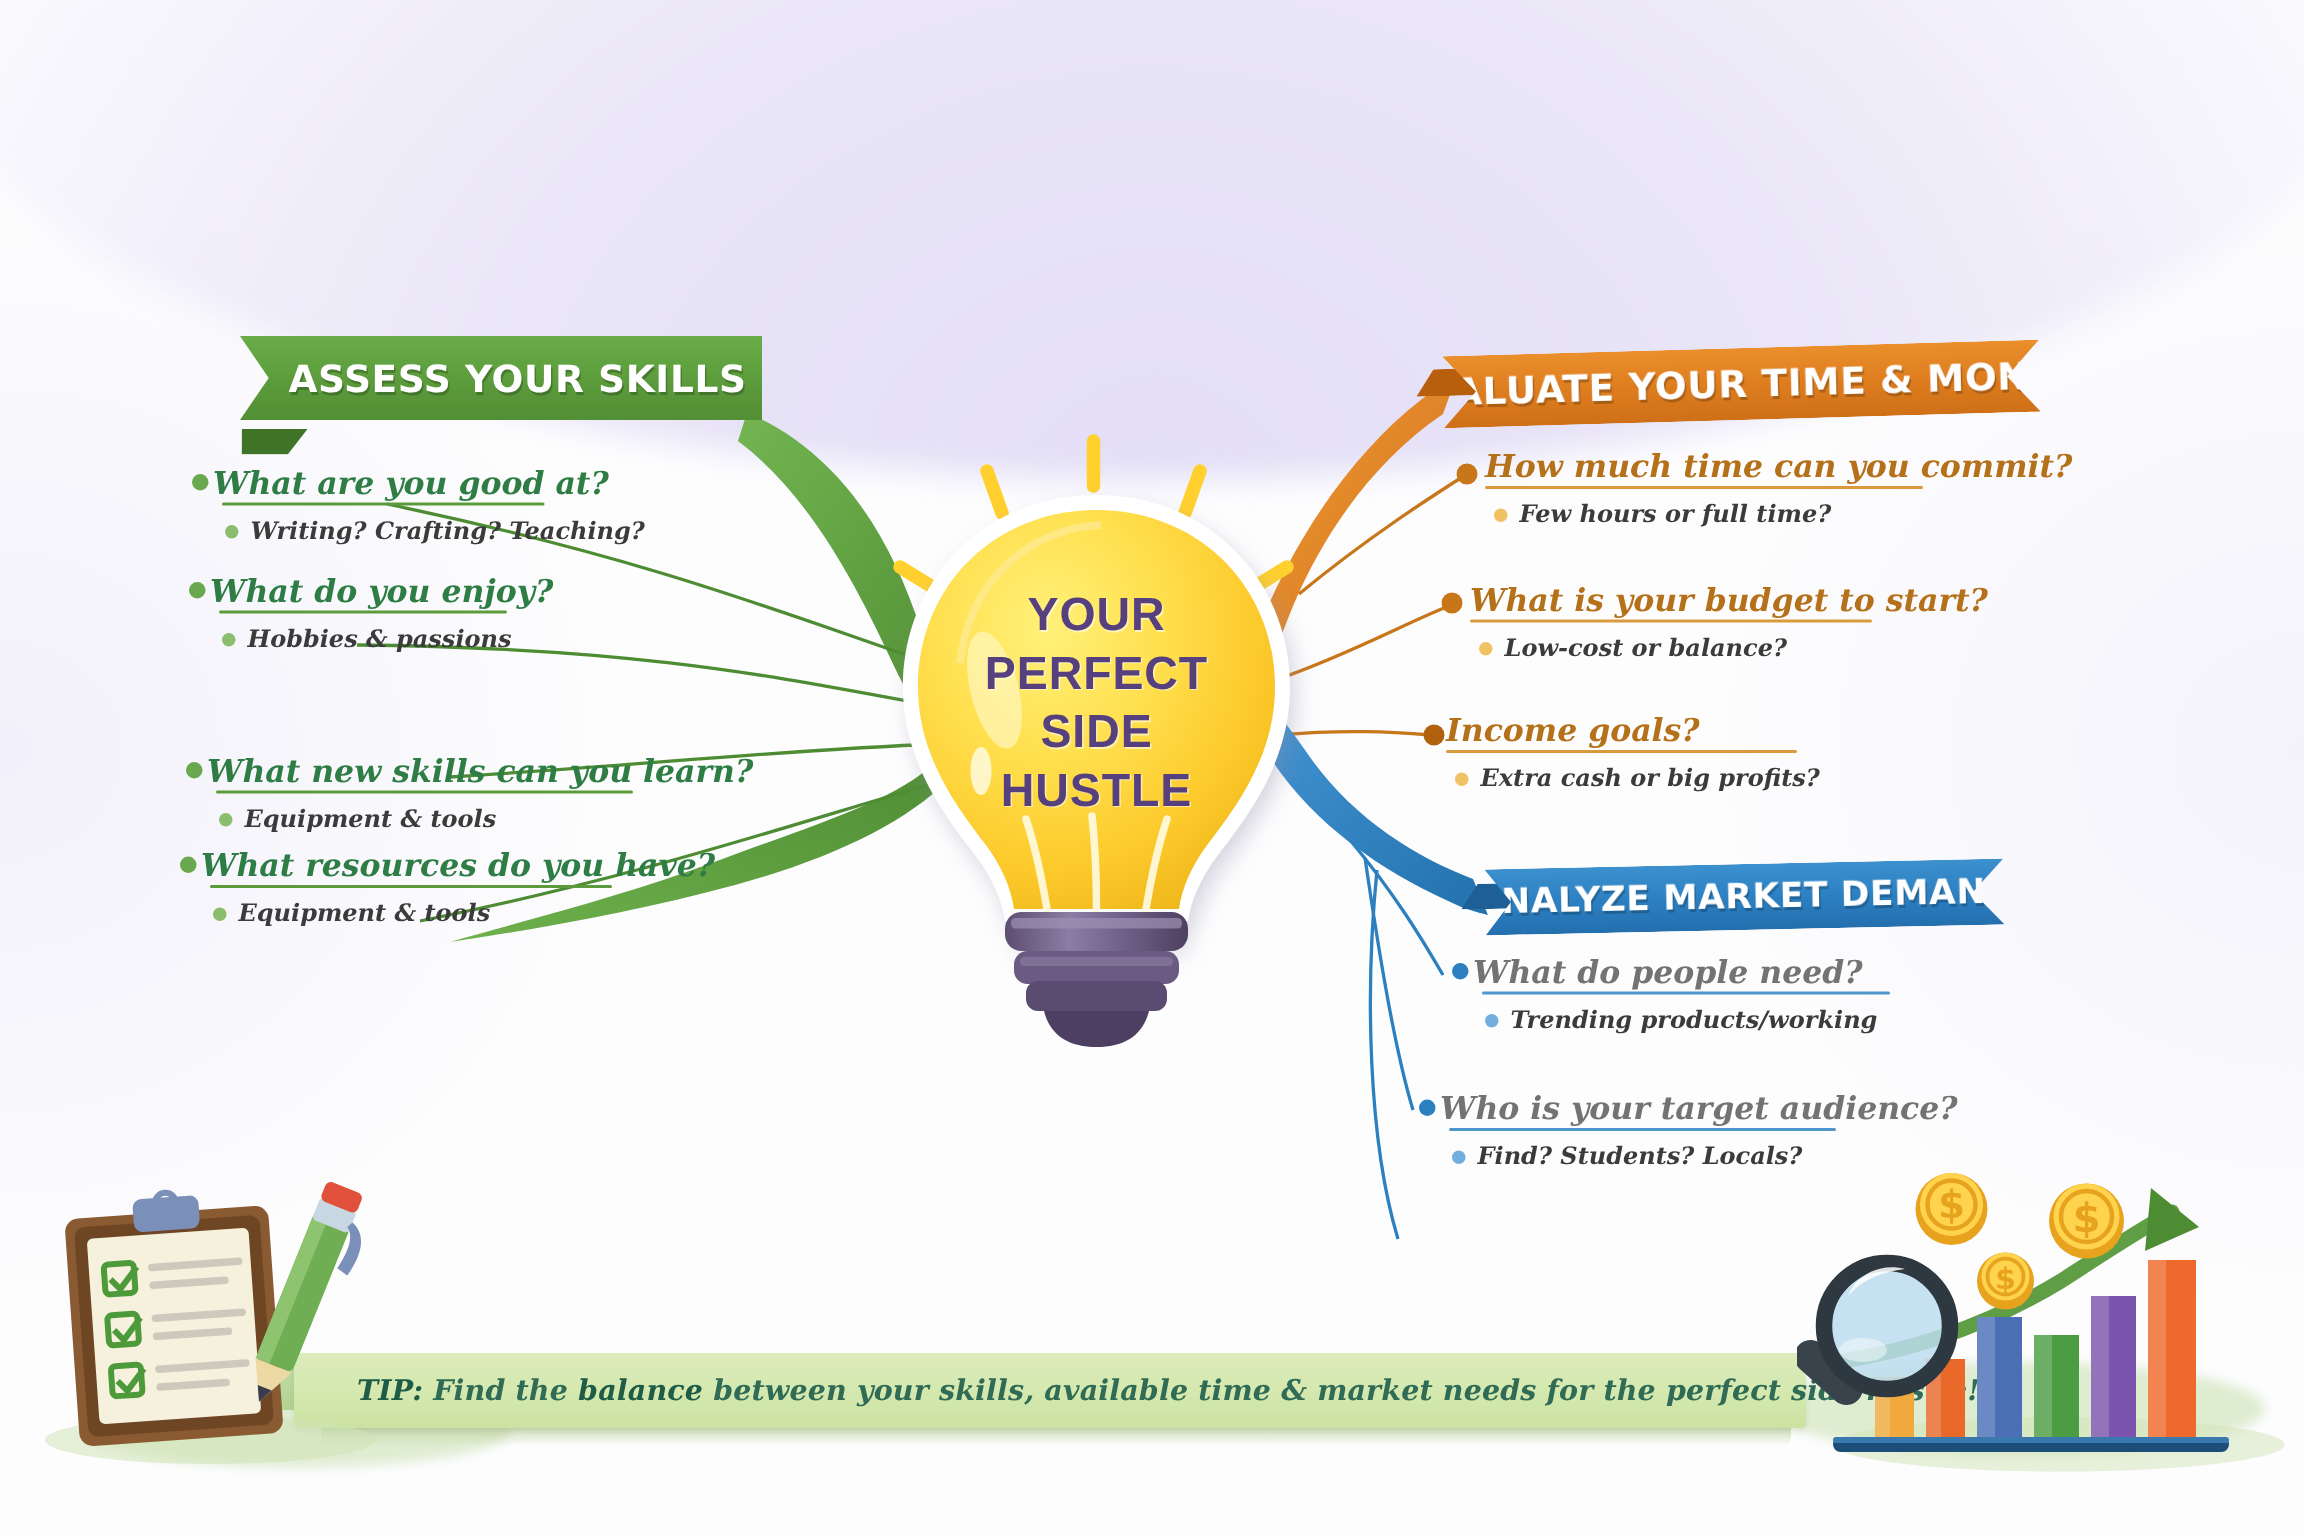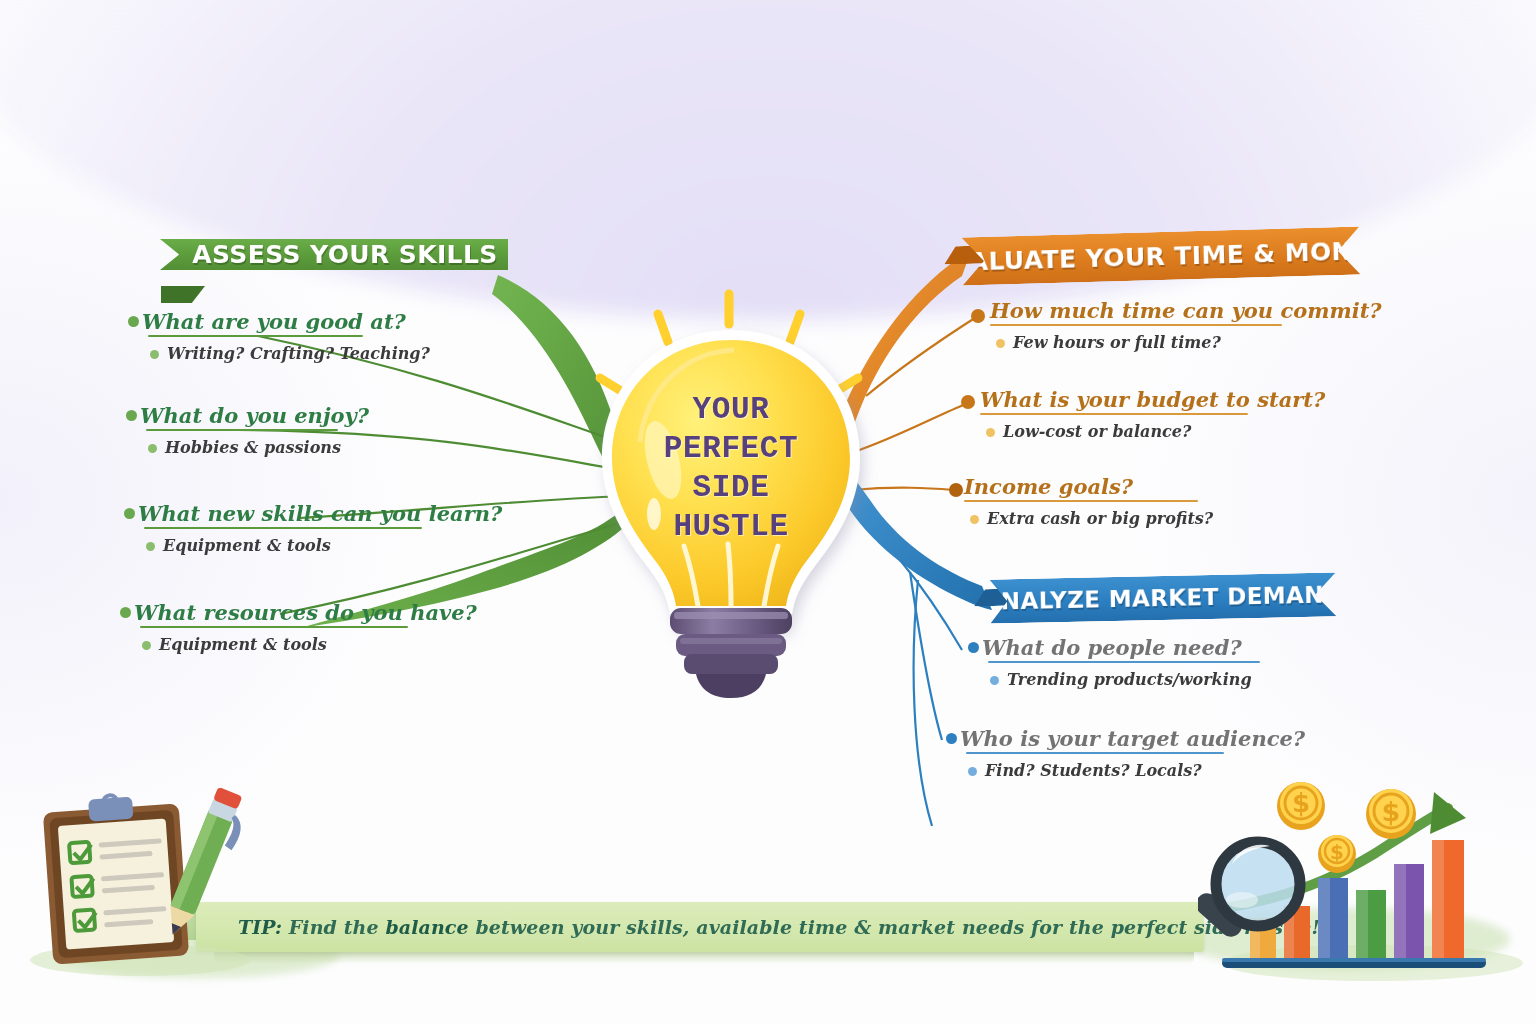--- a/index.html
+++ b/index.html
@@ -32,21 +32,21 @@
     position:absolute;display:flex;align-items:center;justify-content:center;
     color:#ffffff;font-weight:bold;letter-spacing:.4px;
     font-family:"DejaVu Sans", sans-serif;
     text-shadow:1px 2px 0 rgba(0,0,0,.22);
     box-sizing:border-box;
     filter:drop-shadow(0 3px 4px rgba(0,0,0,.18));
   }
   .banner span{display:block;white-space:nowrap;}
 
   .banner-green{
-    left:160px;top:239px;width:348px;height:31px;font-size:25px;
+    left:160px;top:224px;width:348px;height:56px;font-size:25px;
     background:linear-gradient(180deg,#6aad48 0%,#5b9b3b 55%,#538f35 100%);
     clip-path:polygon(0 0,100% 0,100% 100%,0 100%,5.5% 50%);
     padding-left:22px;
   }
   .banner-green-tail{
     position:absolute;left:161px;top:286px;width:44px;height:17px;
     background:#3f7327;clip-path:polygon(0 0,100% 0,70% 100%,0 100%);
     filter:drop-shadow(0 1px 1px rgba(0,0,0,.2));
   }
 
@@ -111,21 +111,21 @@
   .b-ul{background:#4f96cc;}
 
   
   #bulb{position:absolute;left:566px;top:282px;width:330px;height:420px;}
   .bulb-text{
     position:absolute;left:566px;top:282px;width:330px;height:420px;
     display:flex;flex-direction:column;align-items:center;justify-content:flex-start;
     padding-top:108px;box-sizing:border-box;pointer-events:none;
   }
   .bulb-text div{
-    font-family:Liberation Mono, monospace;font-weight:bold;
+    font-family:Liberation Sans, sans-serif;font-weight:bold;
     font-size:31px;line-height:39px;color:#57407e;letter-spacing:.6px;
     text-shadow:1px 1px 0 rgba(255,255,255,.55);
   }
 
   
   #tipbar{
     position:absolute;left:196px;top:902px;width:1008px;height:50px;
     background:linear-gradient(180deg,#dcecbb 0%,#d4e8ae 55%,#cbe2a2 100%);
     border-radius:3px;
     box-shadow:0 2px 4px rgba(0,0,0,.07);
@@ -239,21 +239,21 @@
       <span class="dot dot-lg g-dot"></span>
       <span class="q g-q">What are you good at?</span>
     </div>
     <div class="underline g-ul" style="width:215px;margin-left:20px;"></div>
     <div class="sub">
       <span class="dot dot-sm g-dot2"></span>
       <span class="t">Writing? Crafting? Teaching?</span>
     </div>
   </div>
 
-  <div class="node" style="left:126px;top:405px;">
+  <div class="node" style="left:126px;top:383px;">
     <div class="q-wrap">
       <span class="dot dot-lg g-dot"></span>
       <span class="q g-q">What do you enjoy?</span>
     </div>
     <div class="underline g-ul" style="width:192px;margin-left:20px;"></div>
     <div class="sub">
       <span class="dot dot-sm g-dot2"></span>
       <span class="t">Hobbies &amp; passions</span>
     </div>
   </div>
@@ -263,21 +263,21 @@
       <span class="dot dot-lg g-dot"></span>
       <span class="q g-q">What new skills can you learn?</span>
     </div>
     <div class="underline g-ul" style="width:278px;margin-left:20px;"></div>
     <div class="sub">
       <span class="dot dot-sm g-dot2"></span>
       <span class="t">Equipment &amp; tools</span>
     </div>
   </div>
 
-  <div class="node" style="left:120px;top:602px;">
+  <div class="node" style="left:120px;top:566px;">
     <div class="q-wrap">
       <span class="dot dot-lg g-dot"></span>
       <span class="q g-q">What resources do you have?</span>
     </div>
     <div class="underline g-ul" style="width:268px;margin-left:20px;"></div>
     <div class="sub">
       <span class="dot dot-sm g-dot2"></span>
       <span class="t">Equipment &amp; tools</span>
     </div>
   </div>

